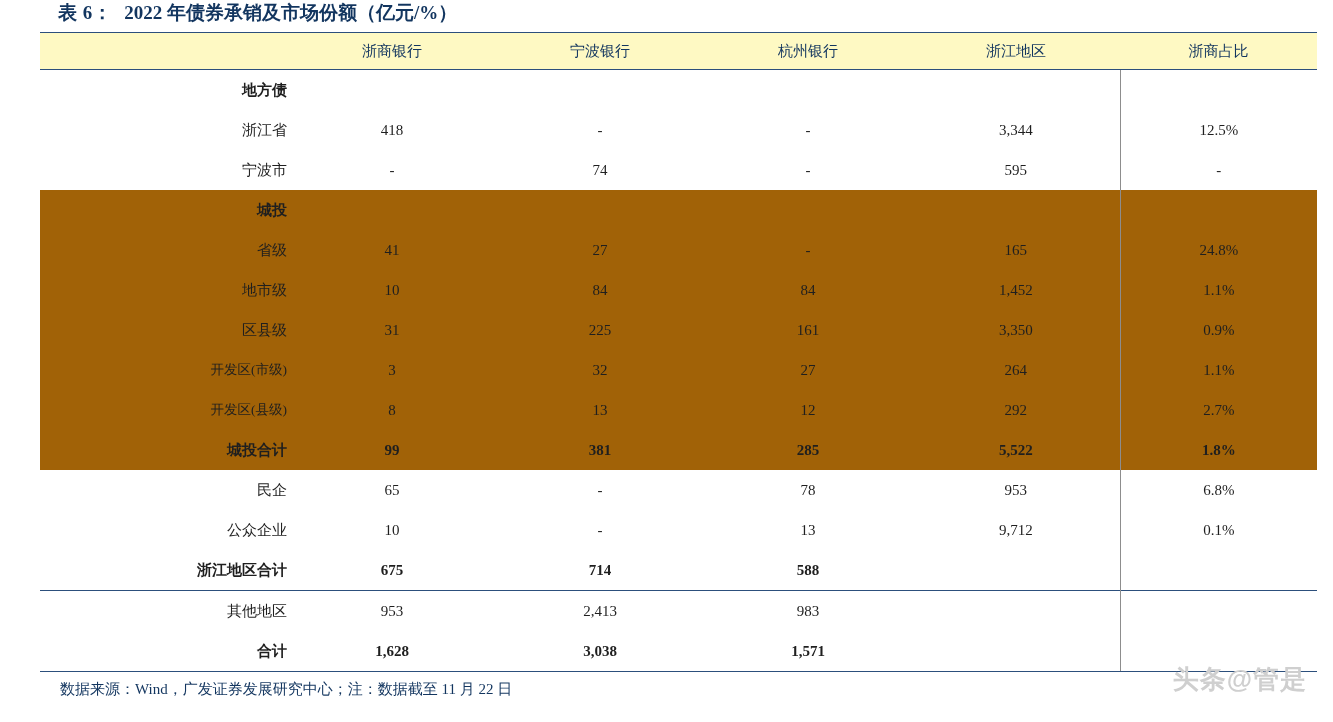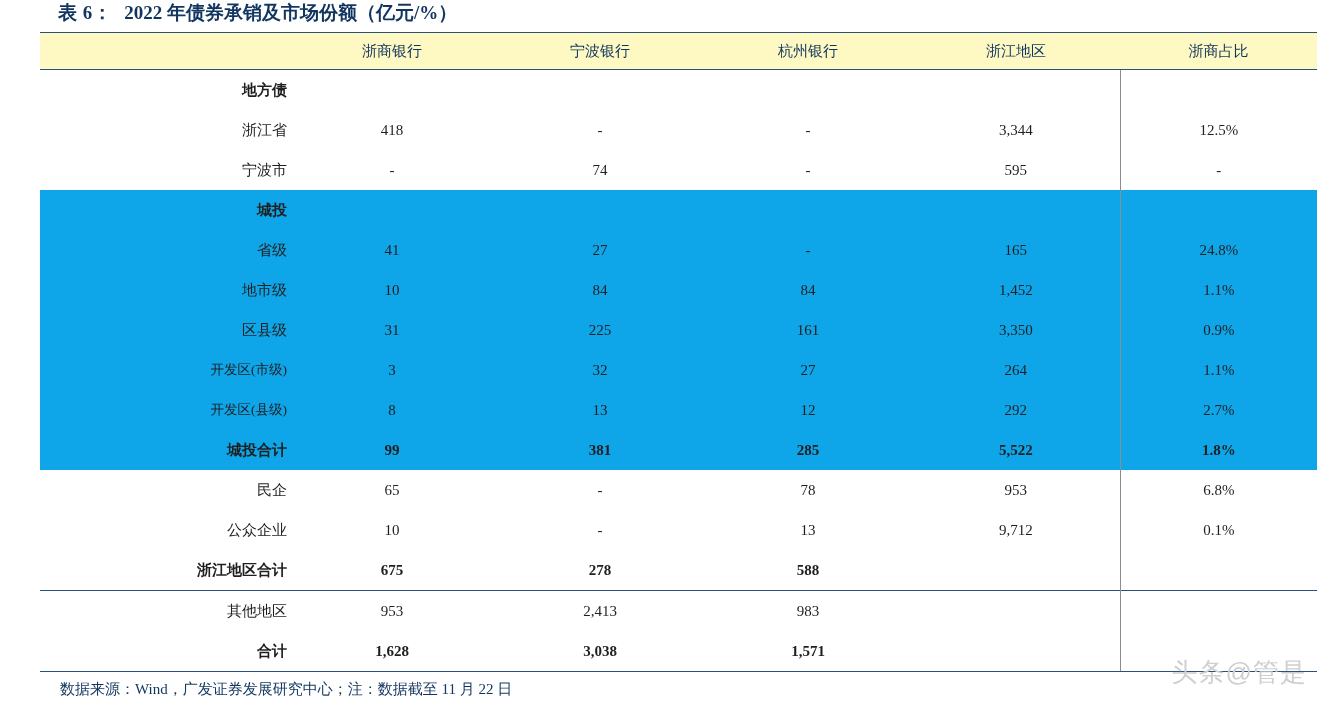--- a/index.html
+++ b/index.html
@@ -81,21 +81,21 @@
   }
   td.lbl.indent {
     padding-left: 54px;
   }
   td.lbl.group {
     font-weight: bold;
     padding-left: 24px;
   }
   td.smaller { font-size: 13.5px; }
 
-  tr.shaded td { background: #0ea5e9; }
+  tr.shaded td { background: #a16207; }
   tr.bold td { font-weight: bold; }
 
   
   td.sep-left, thead th.sep-left {
     border-left: 1.2px solid #8d8d8d;
   }
   thead th.sep-left { border-left: none; }
 
   tr.rule-top td { border-top: 1.2px solid #2c4f7c; }
   tr.rule-bottom td { border-bottom: 1.2px solid #2c4f7c; }
@@ -104,25 +104,25 @@
   .source {
     margin-top: 8px;
     padding-left: 20px;
     font-size: 15px;
     color: #12355f;
   }
   
   .watermark {
     position: absolute;
     right: 26px;
-    bottom: 32px;
+    bottom: 25px;
     font-size: 26px;
     color: #cfcfcf;
     font-family: "Liberation Sans", sans-serif;
-    font-weight: normal;
+    font-weight: bold;
     letter-spacing: 1px;
     pointer-events: none;
   }
 </style>
 </head>
 <body>
 
 <div class="page">
 
   <div class="title-row">
@@ -242,21 +242,21 @@
           <td class="lbl">公众企业</td>
           <td class="">10</td>
           <td class="">-</td>
           <td class="">13</td>
           <td class="">9,712</td>
           <td class="sep-left">0.1%</td>
         </tr>
         <tr class="bold">
           <td class="lbl group">浙江地区合计</td>
           <td class="">675</td>
-          <td class="">278</td>
+          <td class="">714</td>
           <td class="">588</td>
           <td class=""></td>
           <td class="sep-left"></td>
         </tr>
         <tr class="rule-top">
           <td class="lbl">其他地区</td>
           <td class="">953</td>
           <td class="">2,413</td>
           <td class="">983</td>
           <td class=""></td>

